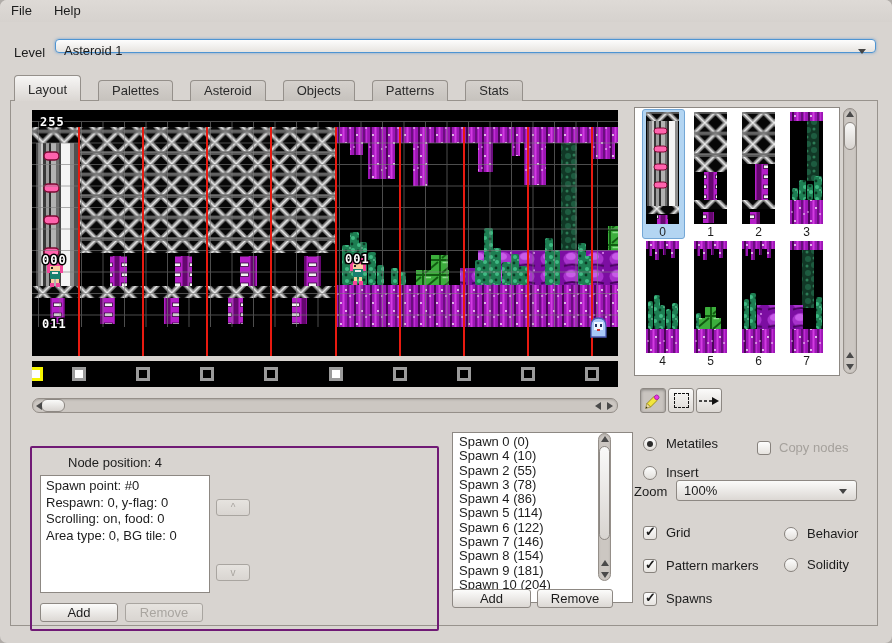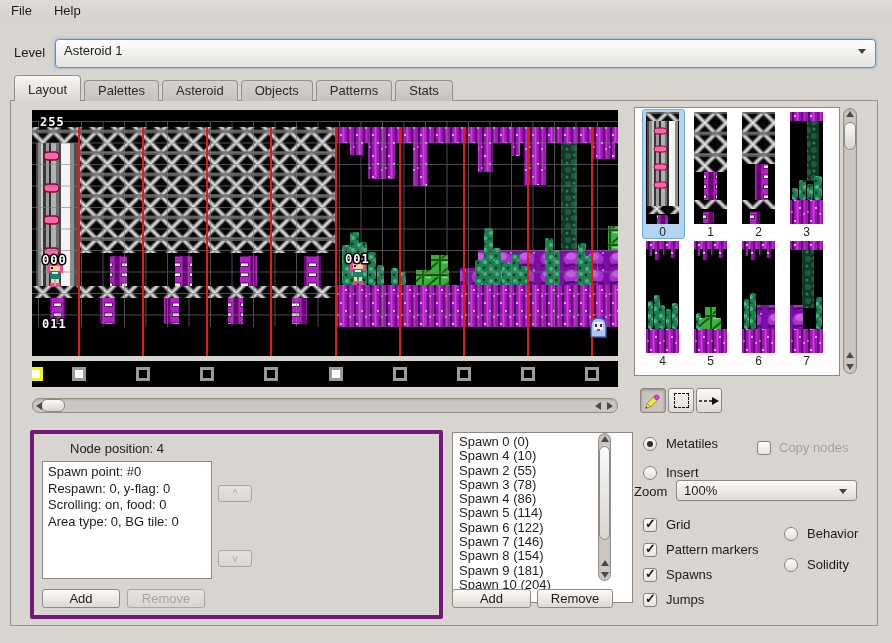--- a/index.html
+++ b/index.html
@@ -1,30 +1,30 @@
 <!DOCTYPE html>
 <html><head>
 <meta charset="utf-8">
 <style>
   html,body{margin:0;padding:0;background:#b0aca8;}
   #app{position:relative;width:892px;height:643px;background:#d8d4d0;
        font-family:"Liberation Sans",sans-serif;font-size:13px;color:#1c1c1c;
-       overflow:hidden;user-select:none;}
+       overflow:hidden;user-select:none;border-radius:7px;}
   
   #menubar{position:absolute;left:0;top:0;right:0;height:22px;background:linear-gradient(#dedad6,#d6d2ce);}
   .menu-item{display:inline-block;padding:3px 11px 0 11px;height:19px;}
   
   #level-label{position:absolute;left:14px;top:45px;}
-  #level-combo{position:absolute;left:55px;top:39px;width:821px;height:29px;
+  #level-combo{position:absolute;left:55px;top:39px;width:821px;height:14px;
       border:1px solid #4e94d2;border-radius:4px;background:linear-gradient(#fdfdfd,#e7e4e0);
       box-shadow:0 0 3px rgba(90,150,210,.8);padding:3px 26px 0 8px;box-sizing:border-box;}
   .combo-arrow{position:absolute;right:9px;top:9px;width:0;height:0;
       border-left:4px solid transparent;border-right:4px solid transparent;border-top:5px solid #444;}
   
-  #tabbar{position:absolute;left:14px;top:76px;height:25px;display:flex;align-items:flex-end;gap:3px;z-index:3;}
+  #tabbar{position:absolute;left:14px;top:76px;height:25px;display:flex;align-items:flex-end;gap:17px;z-index:3;}
   .tab{border:1px solid #95908b;border-bottom:none;border-radius:4px 4px 0 0;
        padding:2px 13px 3px 13px;background:linear-gradient(#d5d1cd,#c6c2bd);color:#2a2a2a;}
   .tab.active{background:linear-gradient(#f7f6f5,#dad6d2);padding-top:6px;padding-bottom:4px;}
   #tab-frame{position:absolute;left:10px;top:100px;width:866px;height:524px;
        border:1px solid #98938d;background:#d8d4d0;}
   
   #level-canvas{position:absolute;left:32px;top:110px;background:#000;}
   .px{font-family:"DejaVu Sans Mono",monospace;font-size:12px;font-weight:bold;fill:#ffffff;
       stroke:#000;stroke-width:3px;paint-order:stroke;letter-spacing:1px;}
   
@@ -69,26 +69,26 @@
       background:linear-gradient(#fdfdfd,#e6e3df);border:1px solid #87827d;position:relative;}
   .cb.checked::after{content:'\2713';position:absolute;left:1px;top:-3px;font-size:13px;font-weight:bold;color:#1a1a1a;}
   .ctl-row{display:flex;align-items:center;gap:9px;}
   #edit-mode{position:absolute;left:643px;top:429px;}
   #edit-mode .ctl-row{height:29px;}
   #copy-nodes{position:absolute;left:757px;top:440px;display:flex;align-items:center;gap:8px;color:#a5a19c;}
   #zoom-label{position:absolute;left:634px;top:484px;}
   #zoom-combo{position:absolute;left:676px;top:480px;width:181px;height:21px;box-sizing:border-box;
       border:1px solid #8d8883;border-radius:3px;background:linear-gradient(#fbfbfa,#dcd8d4);padding:2px 22px 0 7px;}
   #overlays{position:absolute;left:643px;top:512px;}
-  #overlays .ctl-row{height:25px;}
+  #overlays .ctl-row{height:25px;margin-top:8px;}
   #view-mode{position:absolute;left:784px;top:518px;}
   #view-mode .ctl-row{height:31px;}
   
-  #node-group{position:absolute;left:30px;top:430px;width:405px;height:181px;
-      border:4px solid #701a75;border-radius:2px;}
+  #node-group{position:absolute;left:30px;top:446px;width:405px;height:181px;
+      border:2px solid #701a75;border-radius:2px;}
   #node-title{position:absolute;left:36px;top:7px;}
   #node-info{position:absolute;left:8px;top:27px;width:158px;height:112px;background:#fff;
       border:1px solid #8d8883;padding:2px 5px;line-height:16.5px;font-size:13px;overflow:hidden;}
   
   #spawn-list{position:absolute;left:452px;top:432px;width:159px;height:150px;background:#fff;
       border:1px solid #8d8883;overflow:hidden;padding:2px 14px 17px 6px;line-height:14.3px;font-size:13px;box-sizing:content-box;}
   .list-item{white-space:nowrap;}
 </style>
 </head>
 <body>
@@ -505,24 +505,20 @@
         <span>Grid</span>
       </div>
       <div class="ctl-row">
         <span class="cb checked"></span>
         <span>Pattern markers</span>
       </div>
       <div class="ctl-row">
         <span class="cb checked"></span>
         <span>Spawns</span>
       </div>
-      <div class="ctl-row">
-        <span class="cb checked"></span>
-        <span>Jumps</span>
-      </div>
     </div>
   <div id="view-mode">
       <div class="ctl-row">
         <span class="radio"></span>
         <span>Behavior</span>
       </div>
       <div class="ctl-row">
         <span class="radio"></span>
         <span>Solidity</span>
       </div>

